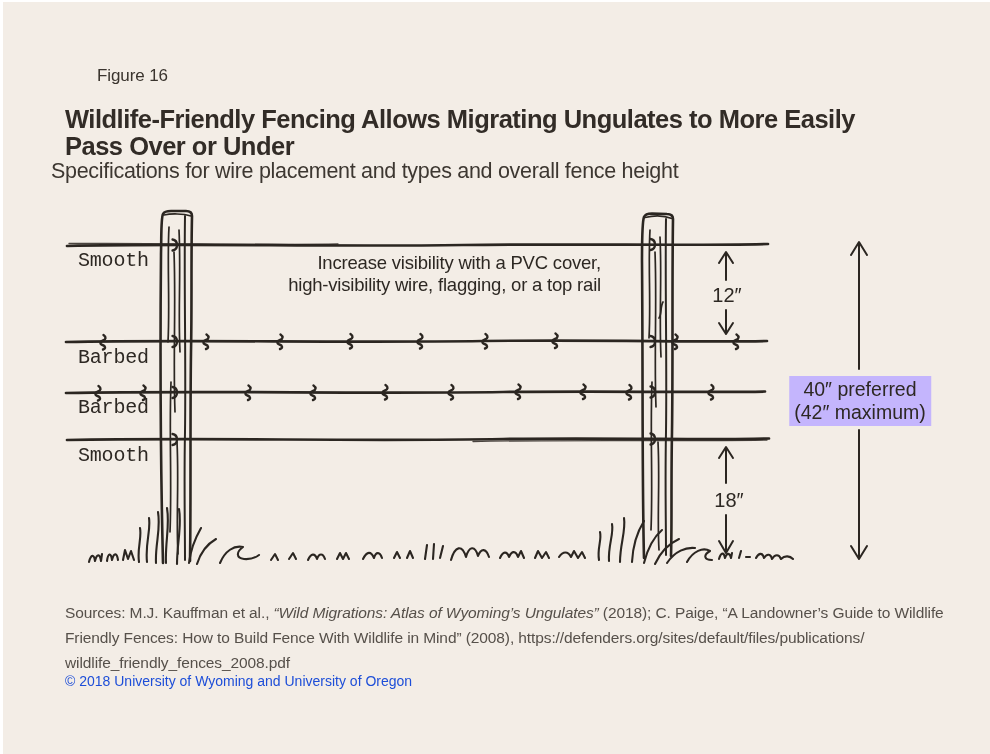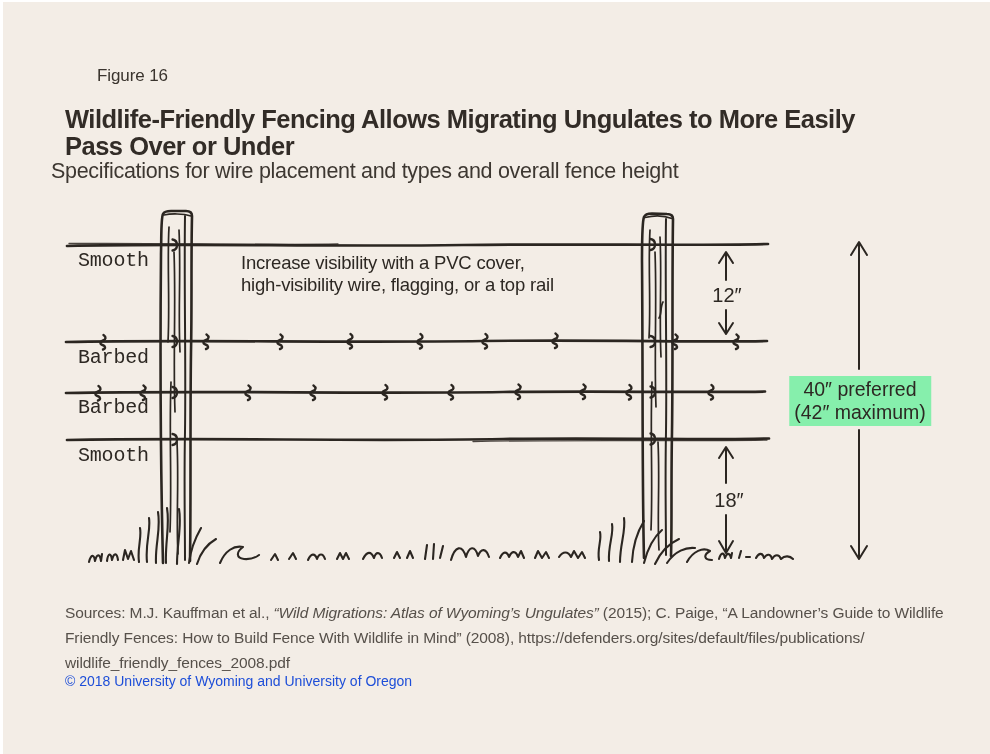--- a/index.html
+++ b/index.html
@@ -15,29 +15,29 @@
   }
   .abs{position:absolute;}
   .figure-label{left:62px;top:64px;font-size:17px;color:#3a342e;letter-spacing:-0.1px;margin-left:32px;}
   .figure-title{left:62px;top:104px;font-size:25.5px;font-weight:bold;line-height:27px;
     color:#322c27;letter-spacing:-0.5px;white-space:nowrap;}
   .figure-subtitle{left:48px;top:157px;font-size:21.5px;color:#3d3731;letter-spacing:-0.3px;white-space:nowrap;}
 
   .wire-label{left:75px;font-size:20px;color:#2d2823;letter-spacing:-0.2px;white-space:nowrap;font-family:Liberation Mono, monospace;}
   .wl-0{top:247px;} .wl-1{top:344px;} .wl-2{top:394px;} .wl-3{top:442px;}
 
-  .annotation{left:238px;top:250px;width:360px;text-align:left;font-size:18.5px;
+  .annotation{left:238px;top:250px;width:360px;text-align:right;font-size:18.5px;
     line-height:21.5px;color:#2d2823;letter-spacing:-0.2px;}
   .annotation div{white-space:nowrap;}
 
   .meas{font-size:20px;color:#2d2823;background:#f3ede6;padding:0 3px;white-space:nowrap;}
   .meas-12{left:724px;top:282px;transform:translateX(-50%);}
   .meas-18{left:726px;top:487px;transform:translateX(-50%);}
   .meas-40{left:857px;top:374px;transform:translateX(-50%);text-align:center;
-    font-size:19.5px;line-height:23px;background:#86efac;padding:2px 5px;}
+    font-size:19.5px;line-height:23px;background:#c4b5fd;padding:2px 5px;}
 
   .sources{left:62px;top:598px;width:900px;font-size:15.5px;line-height:25px;color:#56504a;letter-spacing:-0.1px;}
   .sources .ital{font-style:italic;}
   .copyright{left:62px;top:671px;font-size:14px;color:#1d4ed8;}
 
   svg.fence{position:absolute;left:0;top:0;pointer-events:none;}
   .ink{stroke:#2b2621;fill:none;}
 </style>
 </head>
 <body>
@@ -150,19 +150,19 @@
   </div>
 
   <div class="abs meas meas-12">12″</div>
   <div class="abs meas meas-18">18″</div>
   <div class="abs meas meas-40">
     <div>40″ preferred</div>
     <div>(42″ maximum)</div>
   </div>
 
   <div class="abs sources">
-    <div><span>Sources: M.J. Kauffman et al., </span><span class="ital">“Wild Migrations: Atlas of Wyoming’s Ungulates”</span><span> (2015); C. Paige, “A Landowner’s Guide to Wildlife</span></div>
+    <div><span>Sources: M.J. Kauffman et al., </span><span class="ital">“Wild Migrations: Atlas of Wyoming’s Ungulates”</span><span> (2018); C. Paige, “A Landowner’s Guide to Wildlife</span></div>
     <div>Friendly Fences: How to Build Fence With Wildlife in Mind” (2008), https://defenders.org/sites/default/files/publications/</div>
     <div>wildlife_friendly_fences_2008.pdf</div>
   </div>
   <div class="abs copyright">© 2018 University of Wyoming and University of Oregon</div>
 
 </div>
 
 </body></html>

